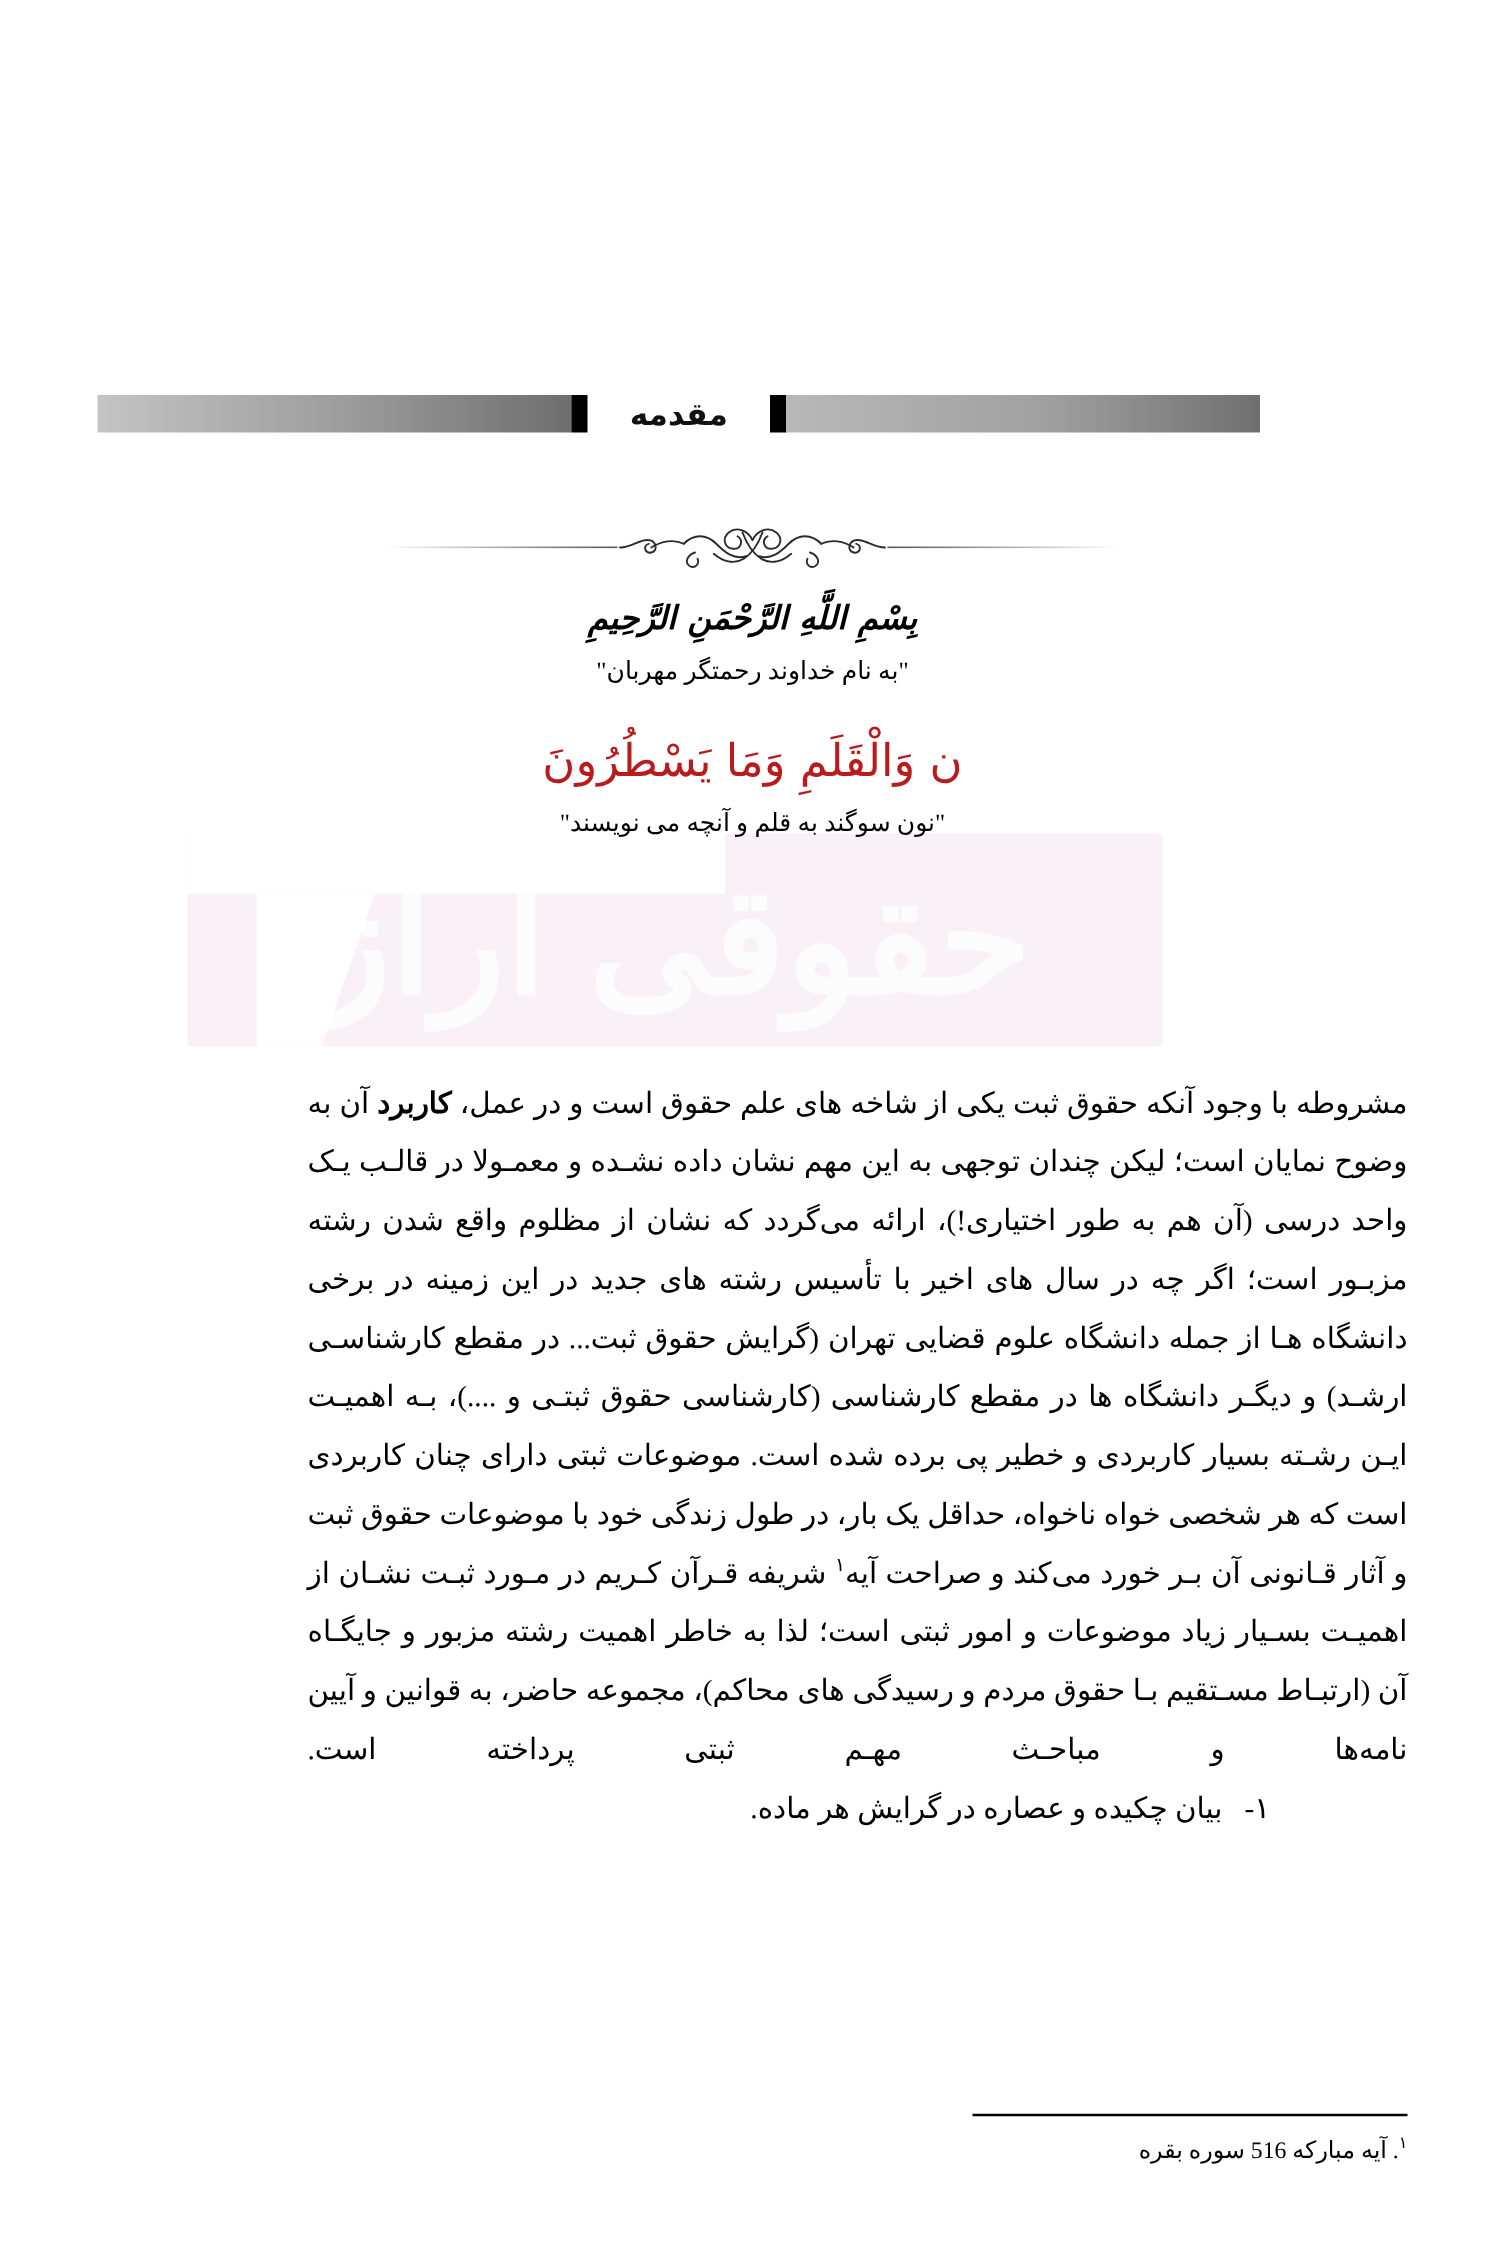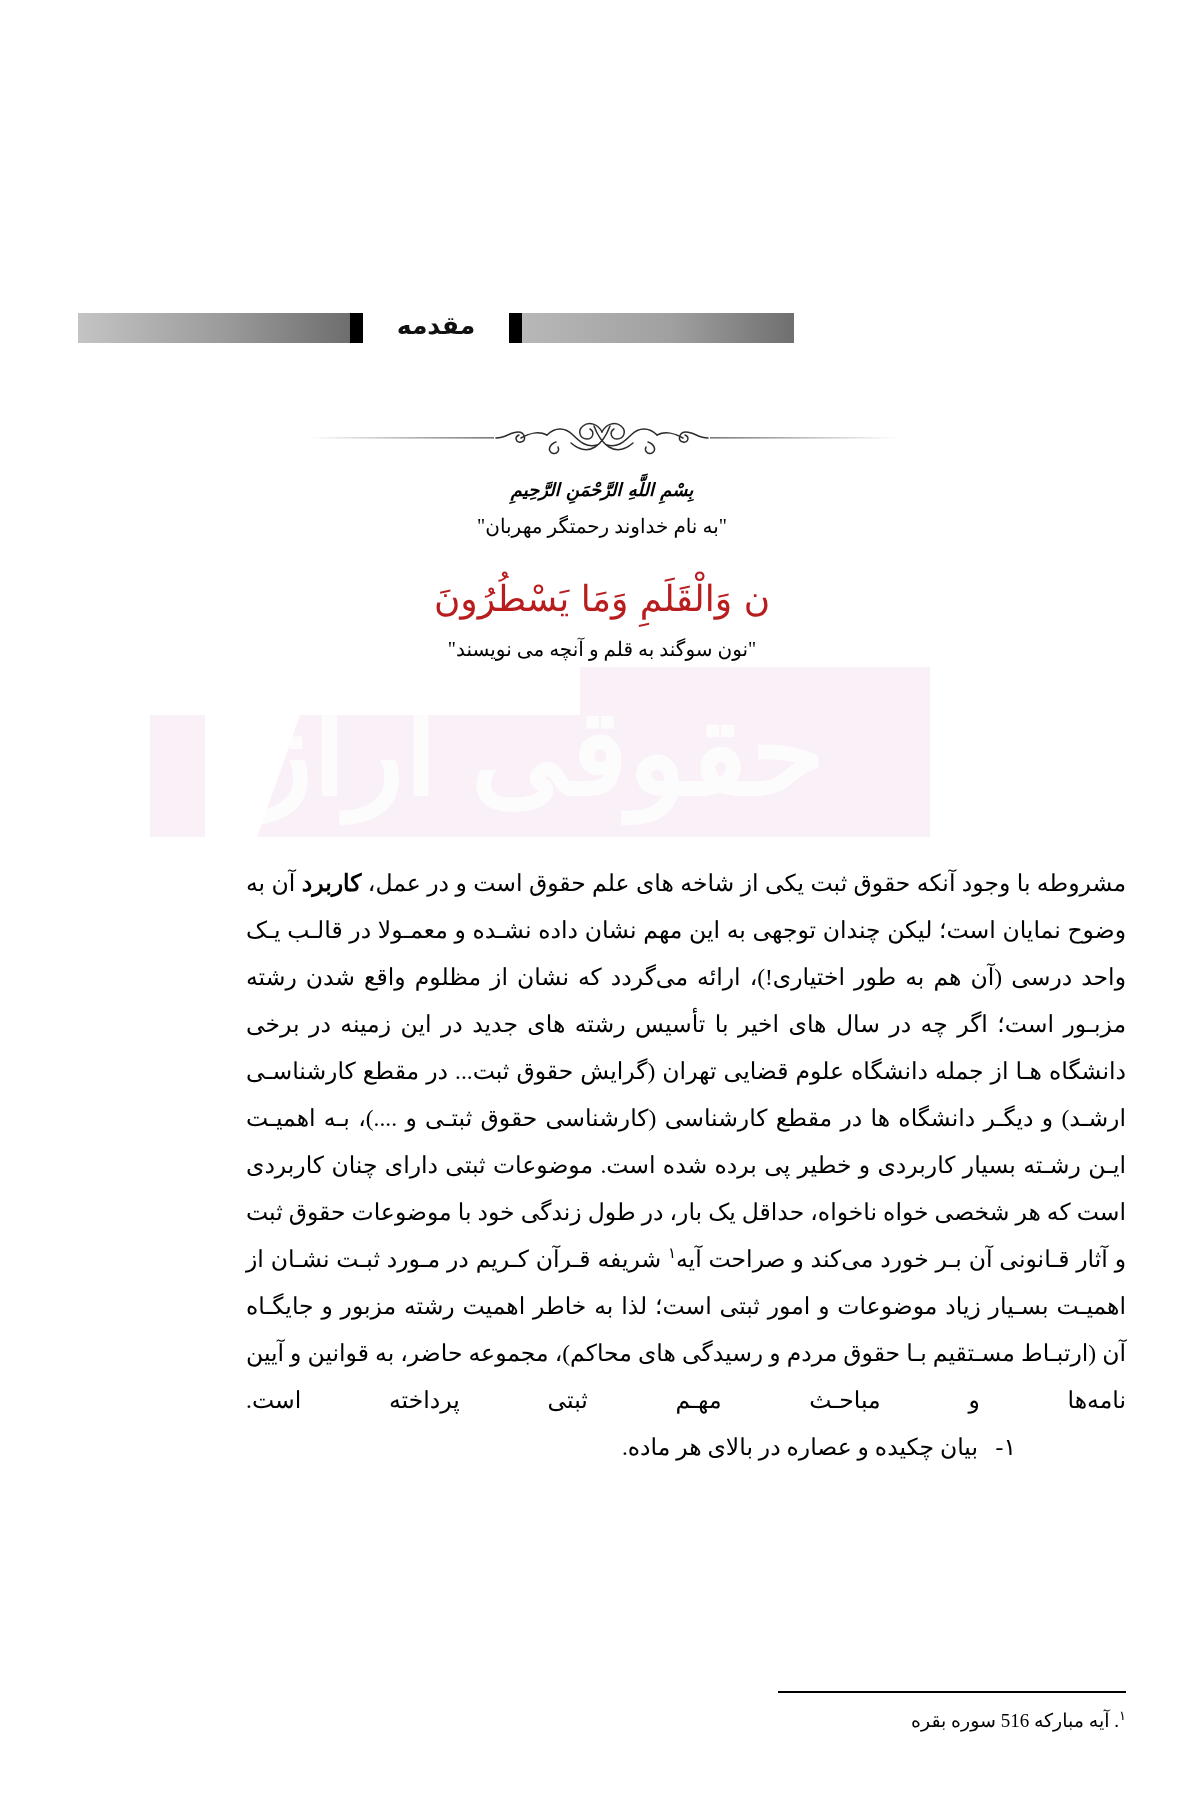--- a/index.html
+++ b/index.html
@@ -62,23 +62,24 @@
     height: 122px;
     background: #ffffff;
     clip-path: polygon(0 0, 100% 0, 55% 100%, 0 100%);
   }
 
   
   .chapter-header {
     position: absolute;
     left: 78px;
     top: 313px;
-    width: 716px;
+    width: 930px;
     height: 36px;
     display: flex;
+    align-items: center;
     z-index: 3;
   }
   .band {
     height: 30px;
     flex: 1 1 auto;
     position: relative;
   }
   .band-right {
     background: linear-gradient(to left, #6e6e6e 0%, #9a9a9a 45%, #c4c4c4 100%);
   }
@@ -121,21 +122,21 @@
   .invocation {
     position: absolute;
     left: 152px;
     top: 478px;
     width: 900px;
     text-align: center;
     z-index: 3;
   }
   .bismillah {
     font-family: "DejaVu Sans", "Liberation Sans", sans-serif;
-    font-size: 18px;
+    font-size: 26px;
     font-weight: 700;
     font-style: italic;
     letter-spacing: 0px;
     color: #000000;
     line-height: 1.35;
     margin: 0 0 10px 0;
   }
   .translit {
     font-family: "Liberation Serif", "DejaVu Serif", serif;
     font-size: 20px;
@@ -282,21 +283,21 @@
     <div class="translit">"به نام خداوند رحمتگر مهربان"</div>
     <div class="ayah">ن وَالْقَلَمِ وَمَا يَسْطُرُونَ</div>
     <div class="ayah-translation">"نون سوگند به قلم و آنچه می نویسند"</div>
   </div>
 
   <div class="body-text">
     <p class="para-justify">
       <span>مشروطه با وجود آنکه حقوق ثبت یکی از شاخه های علم حقوق است و در عمل، </span><span class="bold">کاربرد</span><span> آن به وضوح نمایان است؛ لیکن چندان توجهی به این مهم نشان داده نشـده و معمـولا در قالـب یـک واحد درسی (آن هم به طور اختیاری!)، ارائه می‌گردد که نشان از مظلوم واقع شدن رشته مزبـور است؛ اگر چه در سال های اخیر با تأسیس رشته های جدید در این زمینه در برخی دانشگاه هـا از جمله دانشگاه علوم قضایی تهران (گرایش حقوق ثبت... در مقطع کارشناسـی ارشـد) و دیگـر دانشگاه ها در مقطع کارشناسی (کارشناسی حقوق ثبتـی و ....)، بـه اهمیـت ایـن رشـته بسیار کاربردی و خطیر پی برده شده است. موضوعات ثبتی دارای چنان کاربردی است که هر شخصی خواه ناخواه، حداقل یک بار، در طول زندگی خود با موضوعات حقوق ثبت و آثار قـانونی آن بـر خورد می‌کند و صراحت آیه</span><sup class="fn">۱</sup><span> شریفه قـرآن کـریم در مـورد ثبـت نشـان از اهمیـت بسـیار زیاد موضوعات و امور ثبتی است؛ لذا به خاطر اهمیت رشته مزبور و جایگـاه آن (ارتبـاط مسـتقیم بـا حقوق مردم و رسیدگی های محاکم)، مجموعه حاضر، به قوانین و آیین نامه‌ها و مباحـث مهـم ثبتی پرداخته است.</span>
     </p>
     <p class="list-line">
-      <span class="num">۱-</span><span>بیان چکیده و عصاره در بالای هر ماده.</span>
+      <span class="num">۱-</span><span>بیان چکیده و عصاره در گرایش هر ماده.</span>
     </p>
   </div>
 
   <div class="footnote-area">
     <div class="footnote-rule"></div>
     <div class="footnote-text">
       <sup>۱</sup><span>. آیه مبارکه 516 سوره بقره</span>
     </div>
   </div>
 

